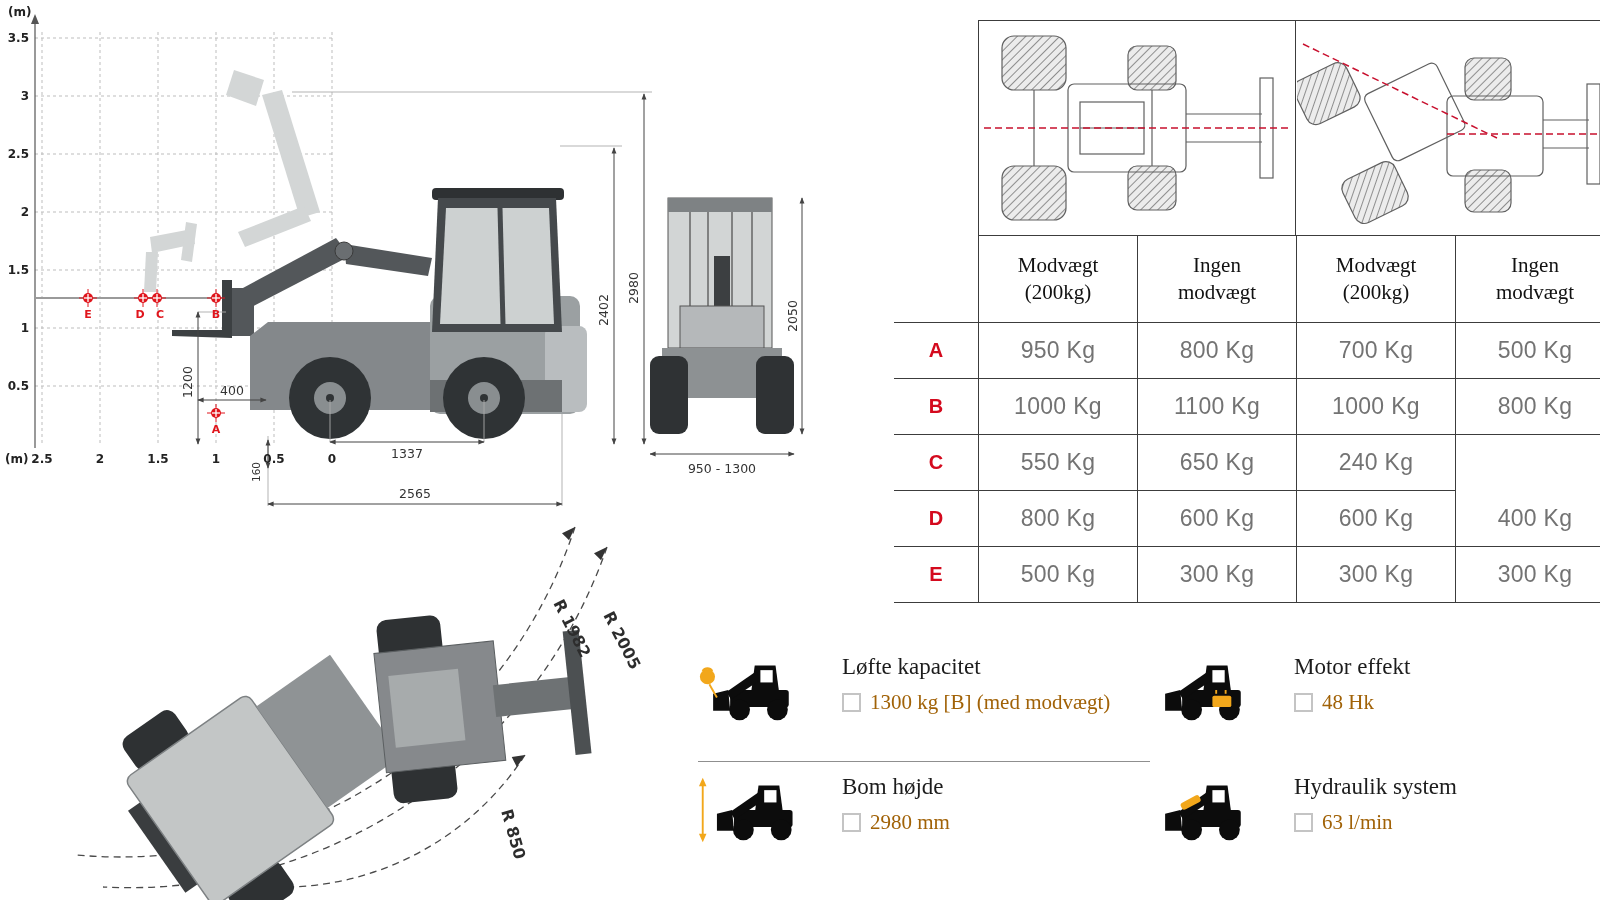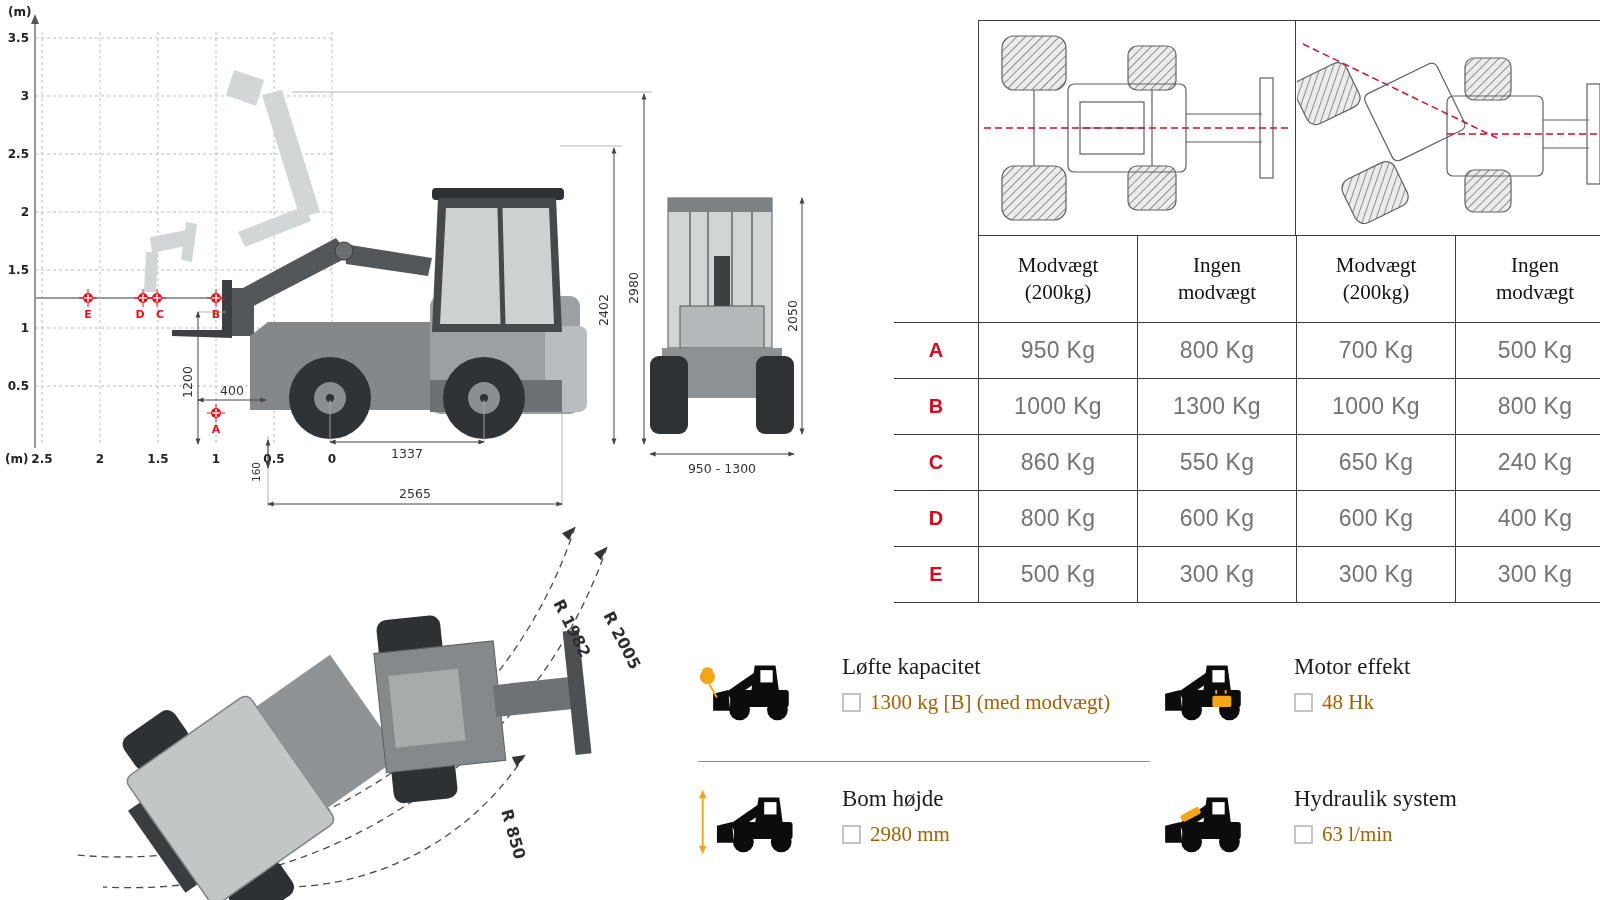--- a/index.html
+++ b/index.html
@@ -33,21 +33,21 @@
   .head-row .label-cell{border-bottom:1px solid #3c3c3c}
   .data-row .cell{height:55px;border-bottom:1px solid #3c3c3c}
   .data-row .label-cell{font-family:"Liberation Sans",sans-serif;font-weight:bold;
                         font-size:20px;color:#d40a1e}
   .val-cell{width:158px;flex:0 0 158px;border-right:1px solid #3c3c3c;
             font-family:"Liberation Sans",sans-serif;font-size:23px;color:#737373;letter-spacing:.3px}
   .data-row .val-cell:nth-child(2){border-left:1px solid #3c3c3c}
 
   
   .specs{position:absolute;left:698px;top:646px;width:866px}
-  .spec-grid{display:grid;grid-template-columns:452px 414px;grid-auto-rows:116px;row-gap:16px}
+  .spec-grid{display:grid;grid-template-columns:452px 414px;grid-auto-rows:116px;row-gap:4px}
   .spec-item{display:flex;gap:40px;align-items:flex-start;padding-top:8px}
   .spec-item.with-sep{border-bottom:1px solid #8f8f8f}
   .spec-icon{width:104px;height:72px;flex:0 0 104px}
   .spec-title{font-size:23px;color:#1c1c1c;margin-bottom:10px}
   .spec-value{font-size:21px;color:#a16207;display:flex;align-items:center;gap:9px}
   .chk{width:15px;height:15px;border:2px solid #c4c4c4;display:inline-block;background:#fff;flex:0 0 15px}
 </style>
 </head>
 <body>
 
@@ -279,27 +279,26 @@
     <div class="row data-row">
       <div class="cell label-cell">A</div>
       <div class="cell val-cell">950 Kg</div>
       <div class="cell val-cell">800 Kg</div>
       <div class="cell val-cell">700 Kg</div>
       <div class="cell val-cell">500 Kg</div>
     </div>
     <div class="row data-row">
       <div class="cell label-cell">B</div>
       <div class="cell val-cell">1000 Kg</div>
-      <div class="cell val-cell">1300 Kg</div>
+      <div class="cell val-cell">1100 Kg</div>
       <div class="cell val-cell">1000 Kg</div>
       <div class="cell val-cell">800 Kg</div>
     </div>
     <div class="row data-row">
       <div class="cell label-cell">C</div>
-      <div class="cell val-cell">860 Kg</div>
       <div class="cell val-cell">550 Kg</div>
       <div class="cell val-cell">650 Kg</div>
       <div class="cell val-cell">240 Kg</div>
     </div>
     <div class="row data-row">
       <div class="cell label-cell">D</div>
       <div class="cell val-cell">800 Kg</div>
       <div class="cell val-cell">600 Kg</div>
       <div class="cell val-cell">600 Kg</div>
       <div class="cell val-cell">400 Kg</div>

